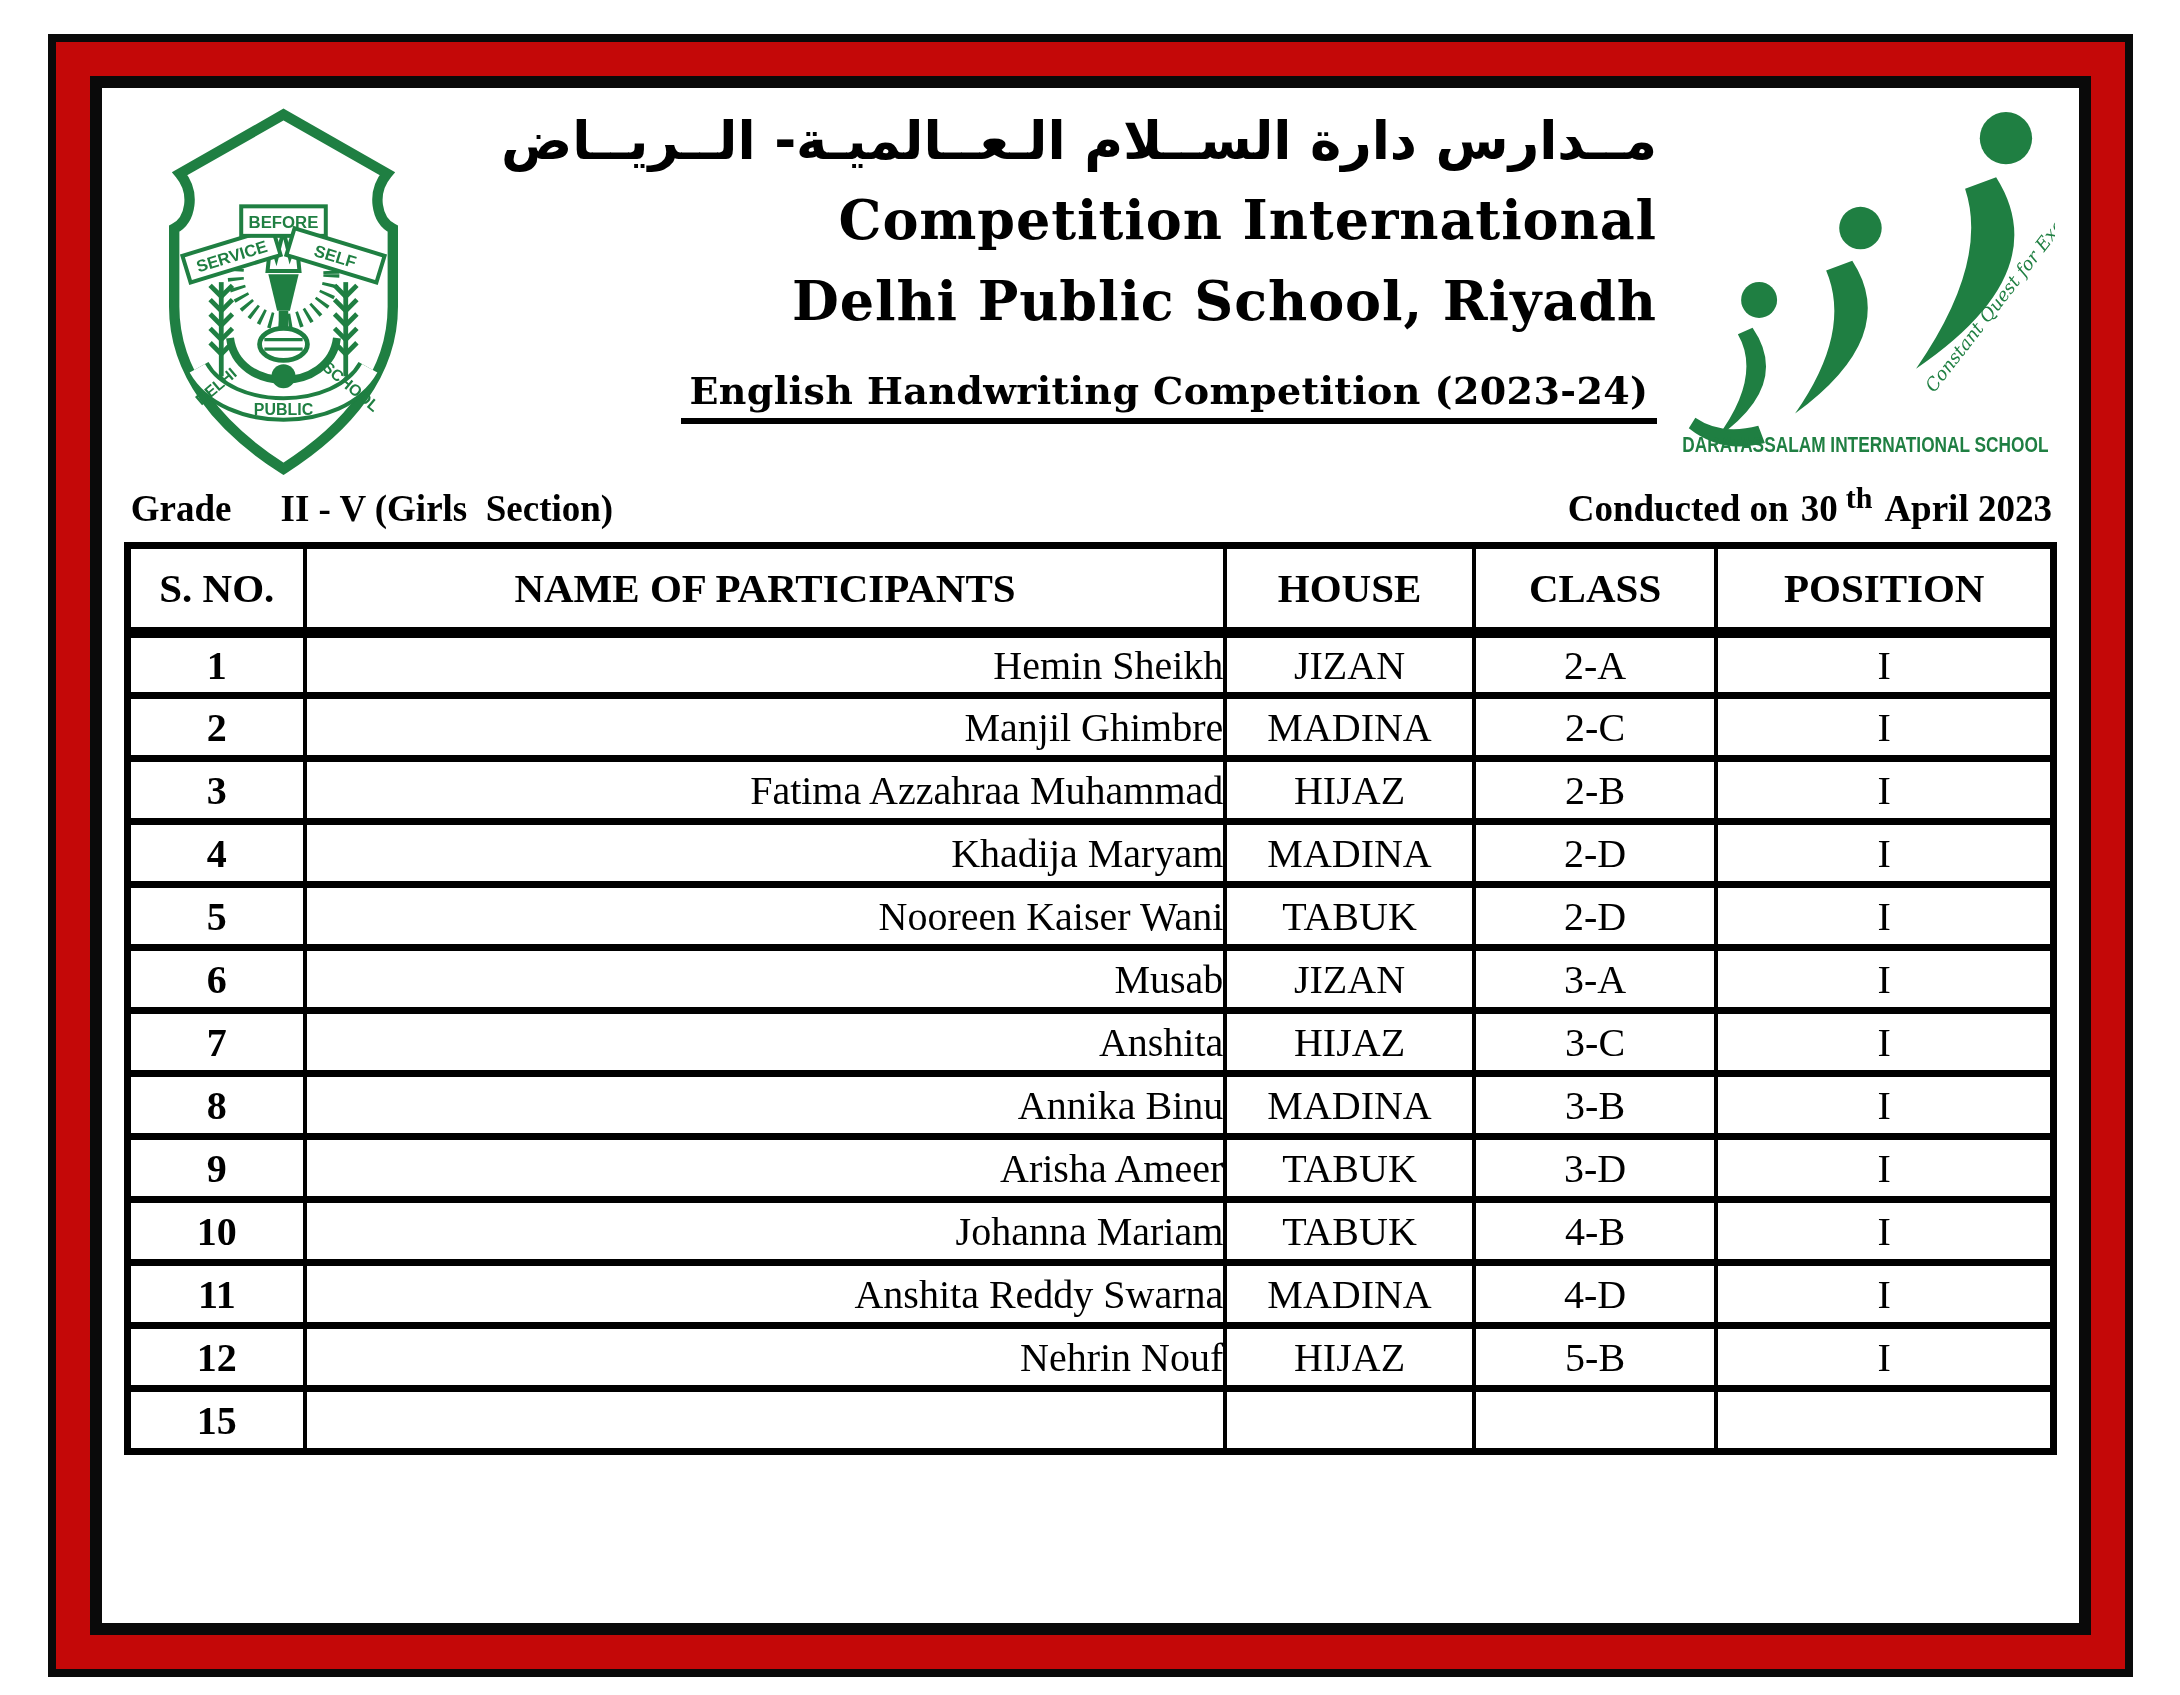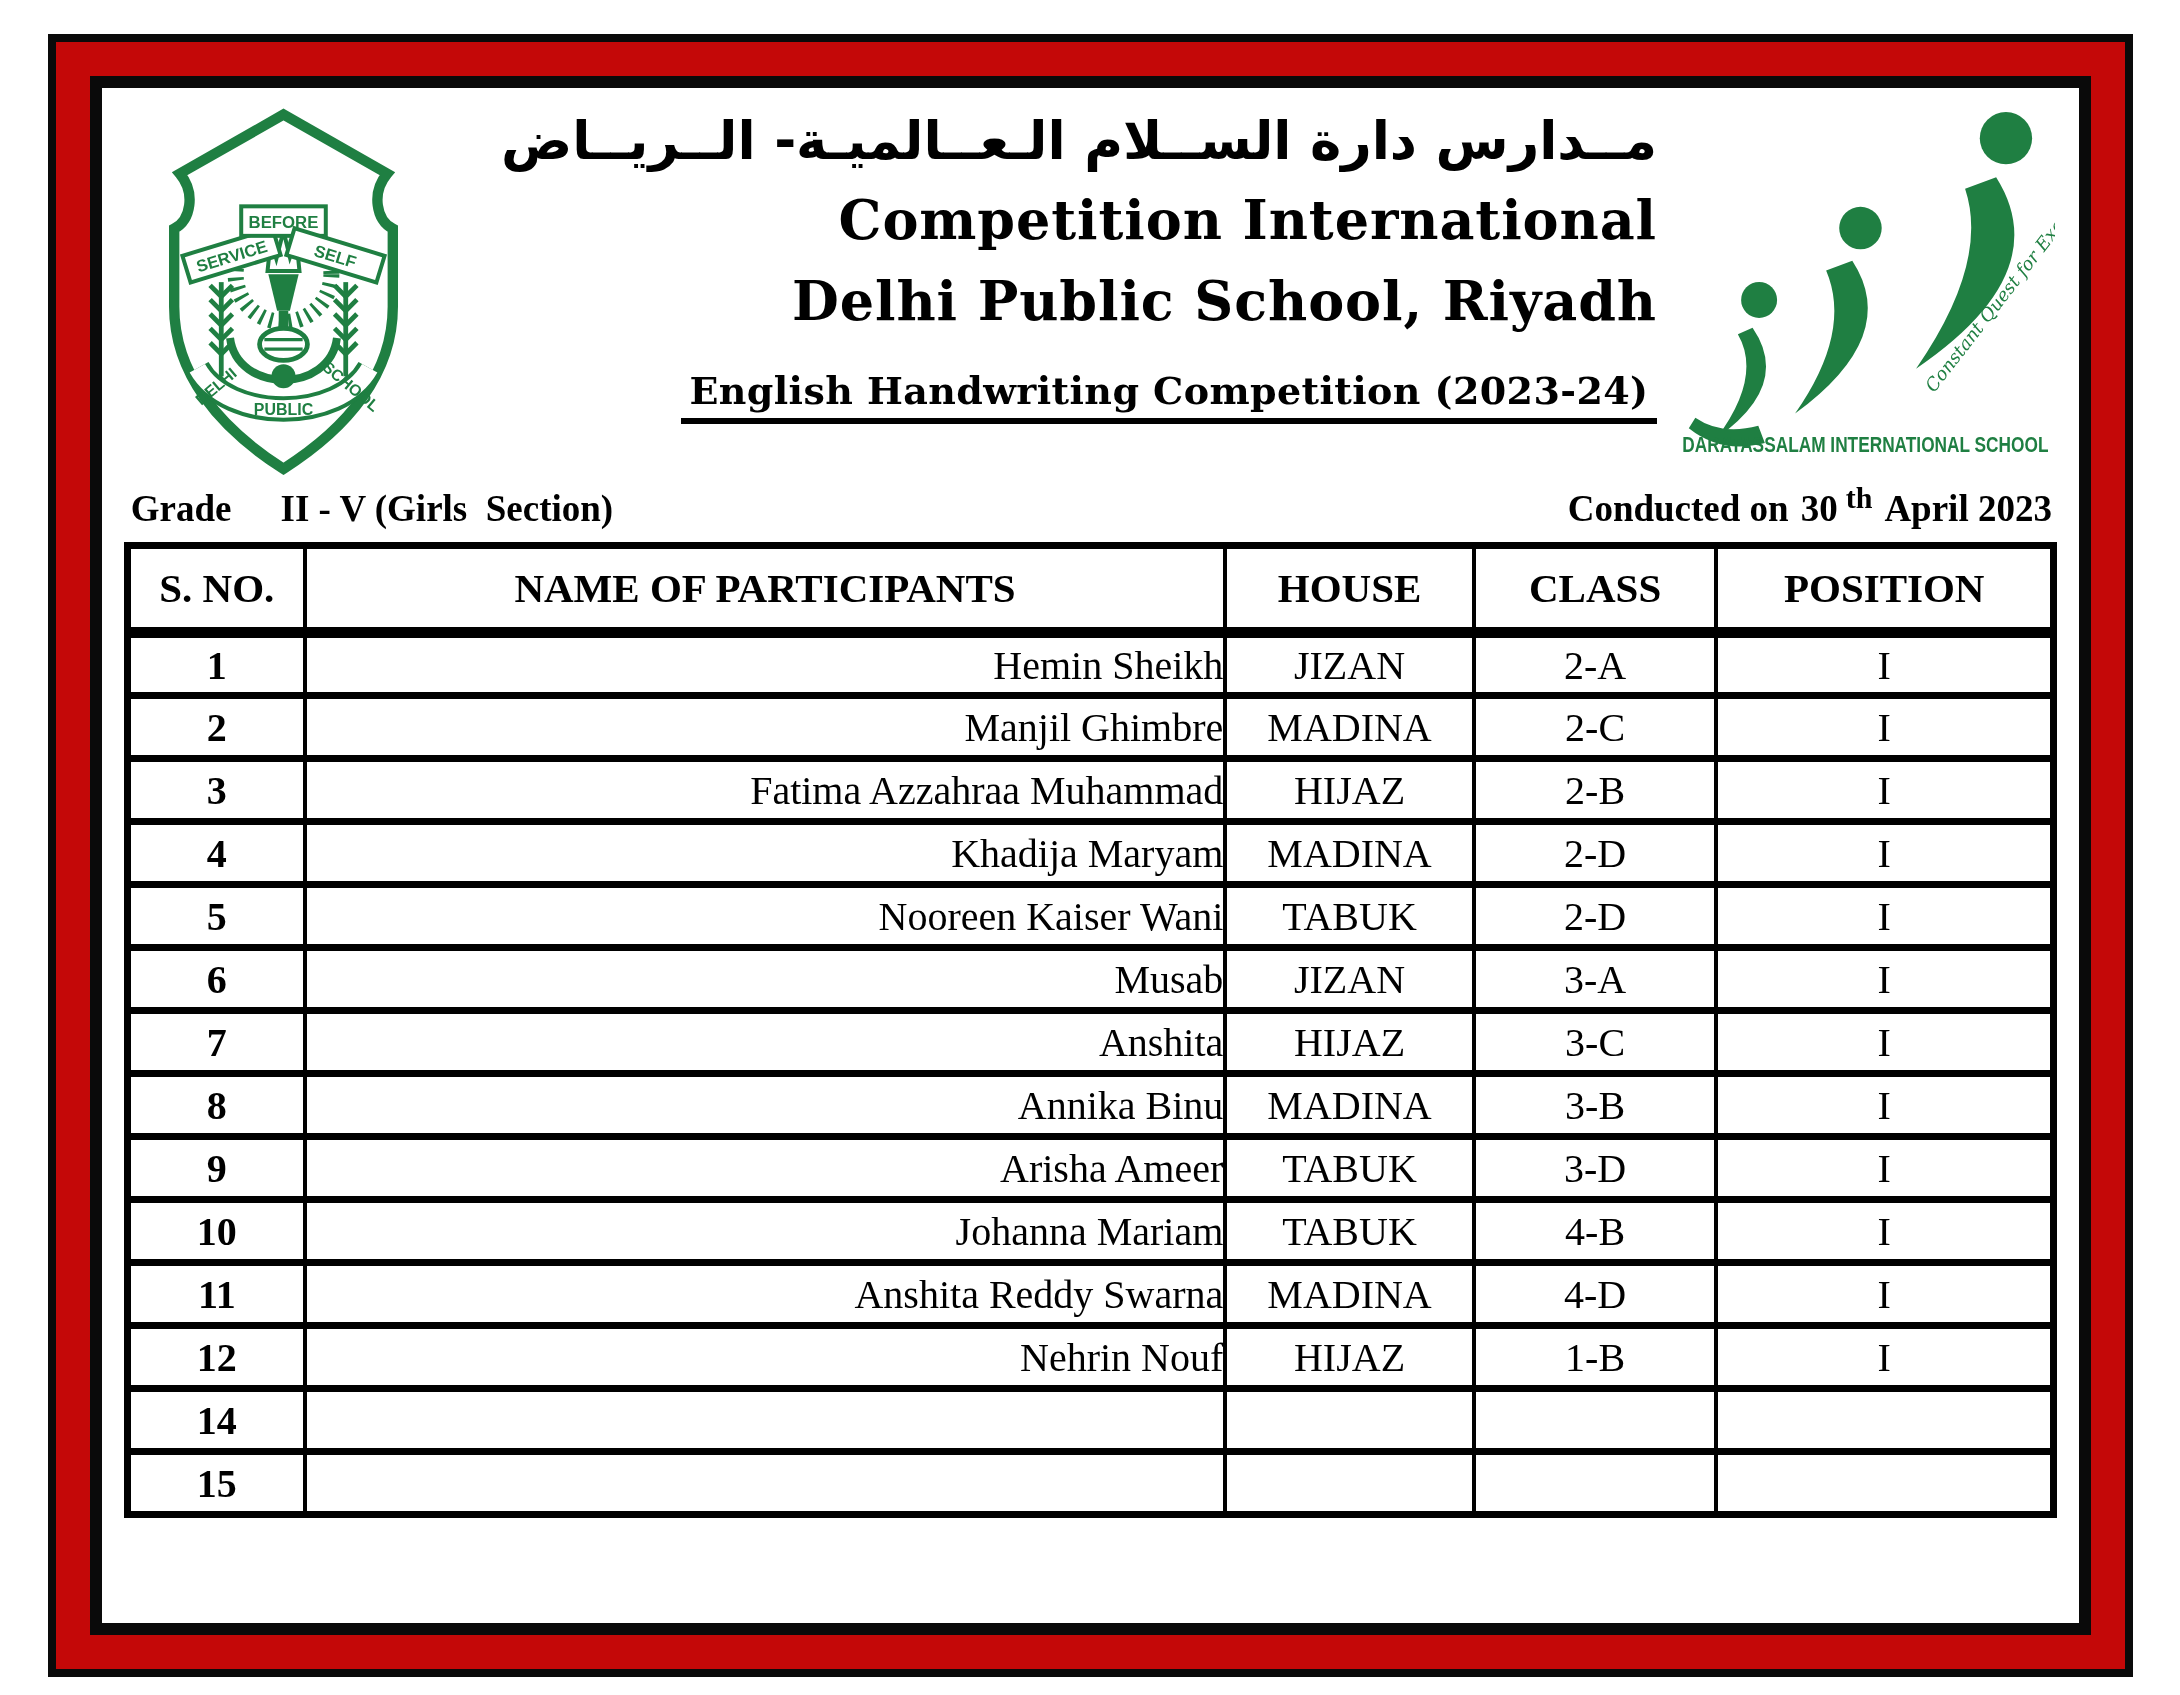--- a/index.html
+++ b/index.html
@@ -276,29 +276,22 @@
                 <td class="c-sno">11</td>
                 <td class="c-name">Anshita Reddy Swarna</td>
                 <td>MADINA</td>
                 <td>4-D</td>
                 <td>I</td>
               </tr>
               <tr>
                 <td class="c-sno">12</td>
                 <td class="c-name">Nehrin Nouf</td>
                 <td>HIJAZ</td>
-                <td>1-B</td>
-                <td>I</td>
-              </tr>
-              <tr>
-                <td class="c-sno">14</td>
-                <td class="c-name"></td>
-                <td></td>
-                <td></td>
-                <td></td>
+                <td>5-B</td>
+                <td>I</td>
               </tr>
               <tr>
                 <td class="c-sno">15</td>
                 <td class="c-name"></td>
                 <td></td>
                 <td></td>
                 <td></td>
               </tr>
             </tbody>
           </table>

